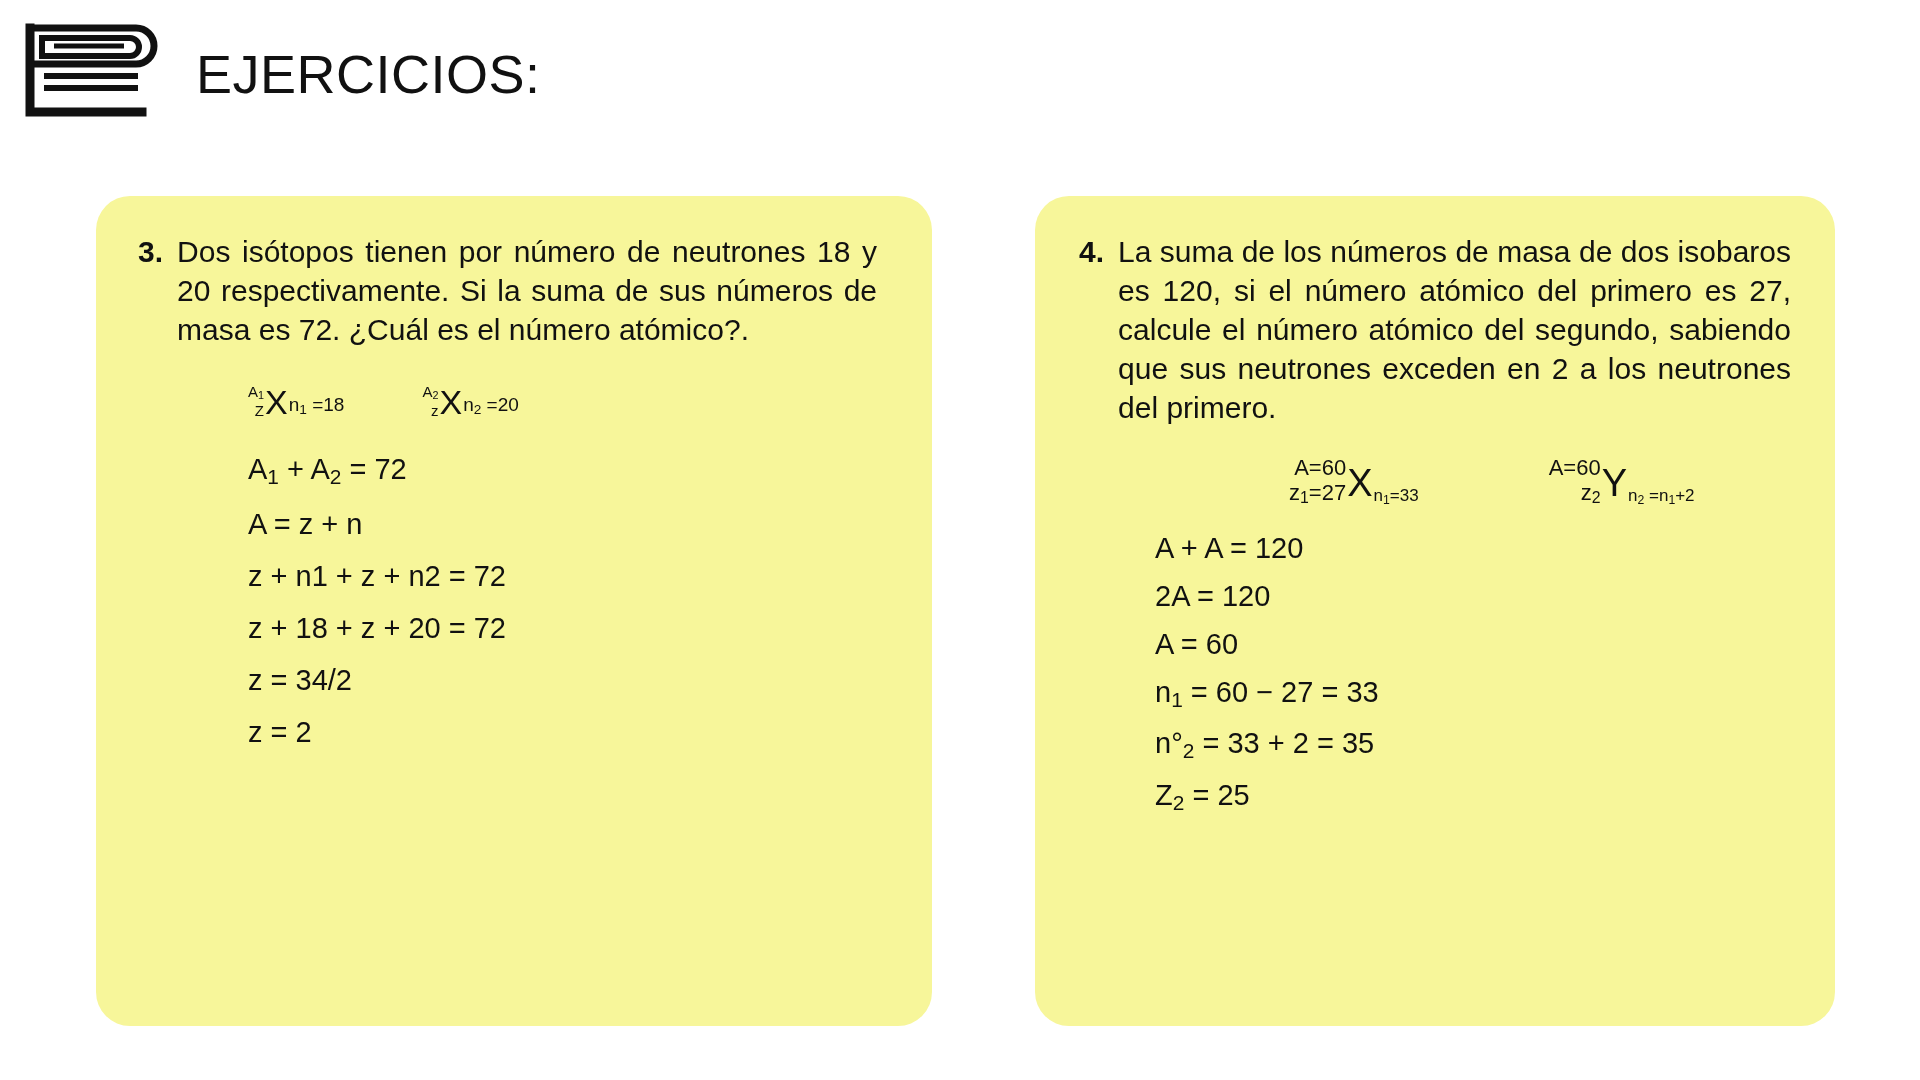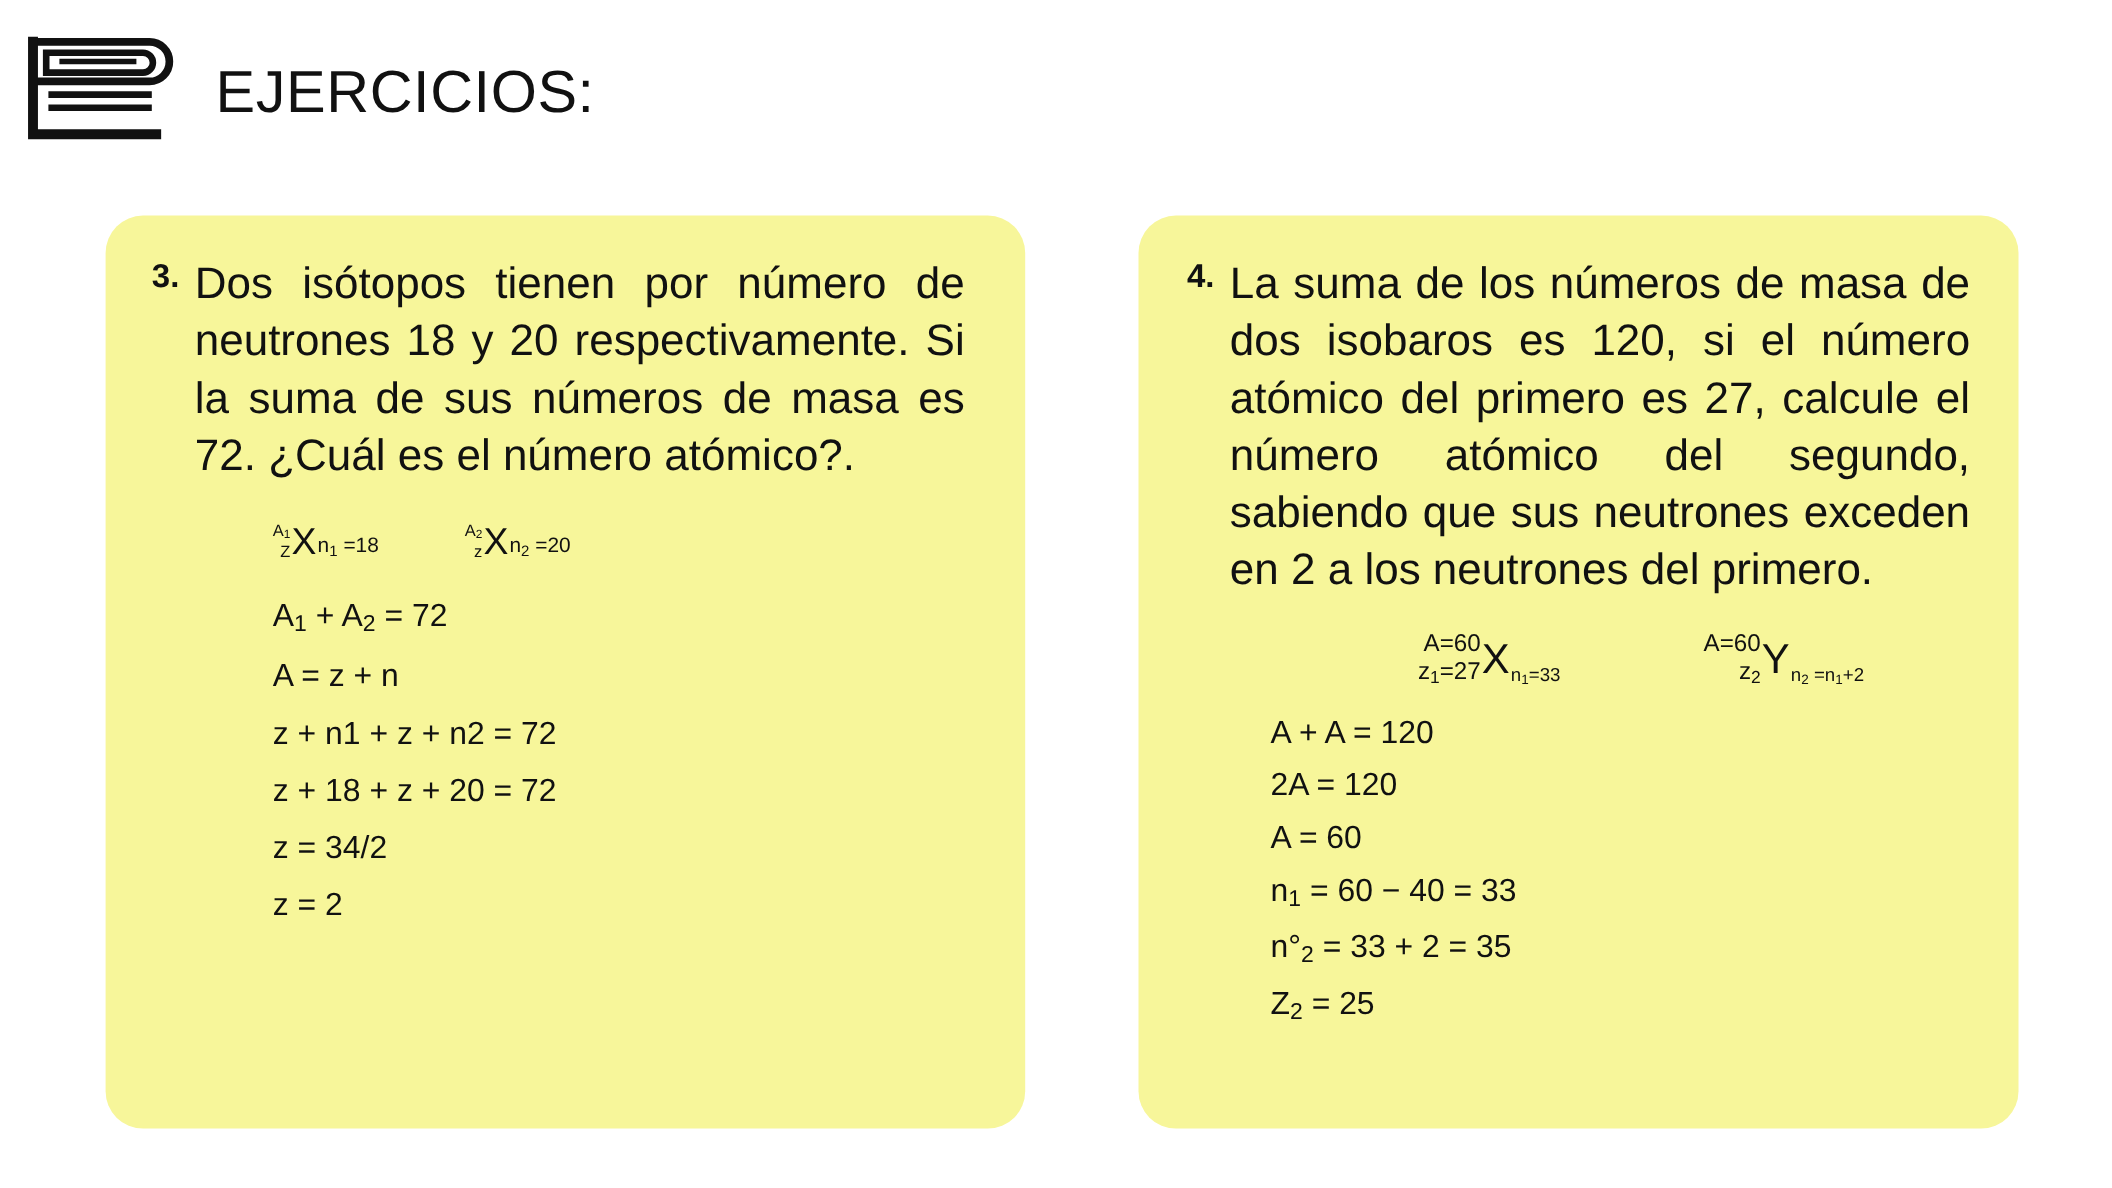--- a/index.html
+++ b/index.html
@@ -12,21 +12,21 @@
     height: 1080px;
     font-family: "Liberation Sans", sans-serif;
     color: #111111;
     overflow: hidden;
     position: relative;
   }
 
   
   .header {
     position: absolute;
-    top: 28px;
+    top: 18px;
     left: 18px;
     display: flex;
     align-items: center;
     gap: 38px;
   }
   .logo {
     width: 140px;
     height: 112px;
     flex: none;
   }
@@ -67,21 +67,21 @@
     gap: 14px;
     align-items: flex-start;
   }
   .statement .num {
     font-weight: bold;
     font-size: 30px;
     line-height: 1.30;
     flex: none;
   }
   .statement .body {
-    font-size: 40px;
+    font-size: 30px;
     line-height: 1.30;
     text-align: justify;
     text-justify: inter-word;
   }
   #card-right .statement .body { max-width: 690px; }
   #card-left  .statement .body { max-width: 700px; }
 
   
   .nuclide-row {
     display: flex;
@@ -218,17 +218,17 @@
       </span>
       <span class="sym">Y</span>
       <span class="post">n<sub>2</sub><span> =n</span><sub>1</sub><span>+2</span></span>
     </span>
   </div>
 
   <div class="steps" id="steps-right">
     <div class="line">A + A = 120</div>
     <div class="line">2A = 120</div>
     <div class="line">A = 60</div>
-    <div class="line"><span>n</span><sub>1</sub><span> = 60 − 40 = 33</span></div>
+    <div class="line"><span>n</span><sub>1</sub><span> = 60 − 27 = 33</span></div>
     <div class="line"><span>n°</span><sub>2</sub><span> = 33 + 2 = 35</span></div>
     <div class="line"><span>Z</span><sub>2</sub><span> = 25</span></div>
   </div>
 </div>
 
 </body></html>

